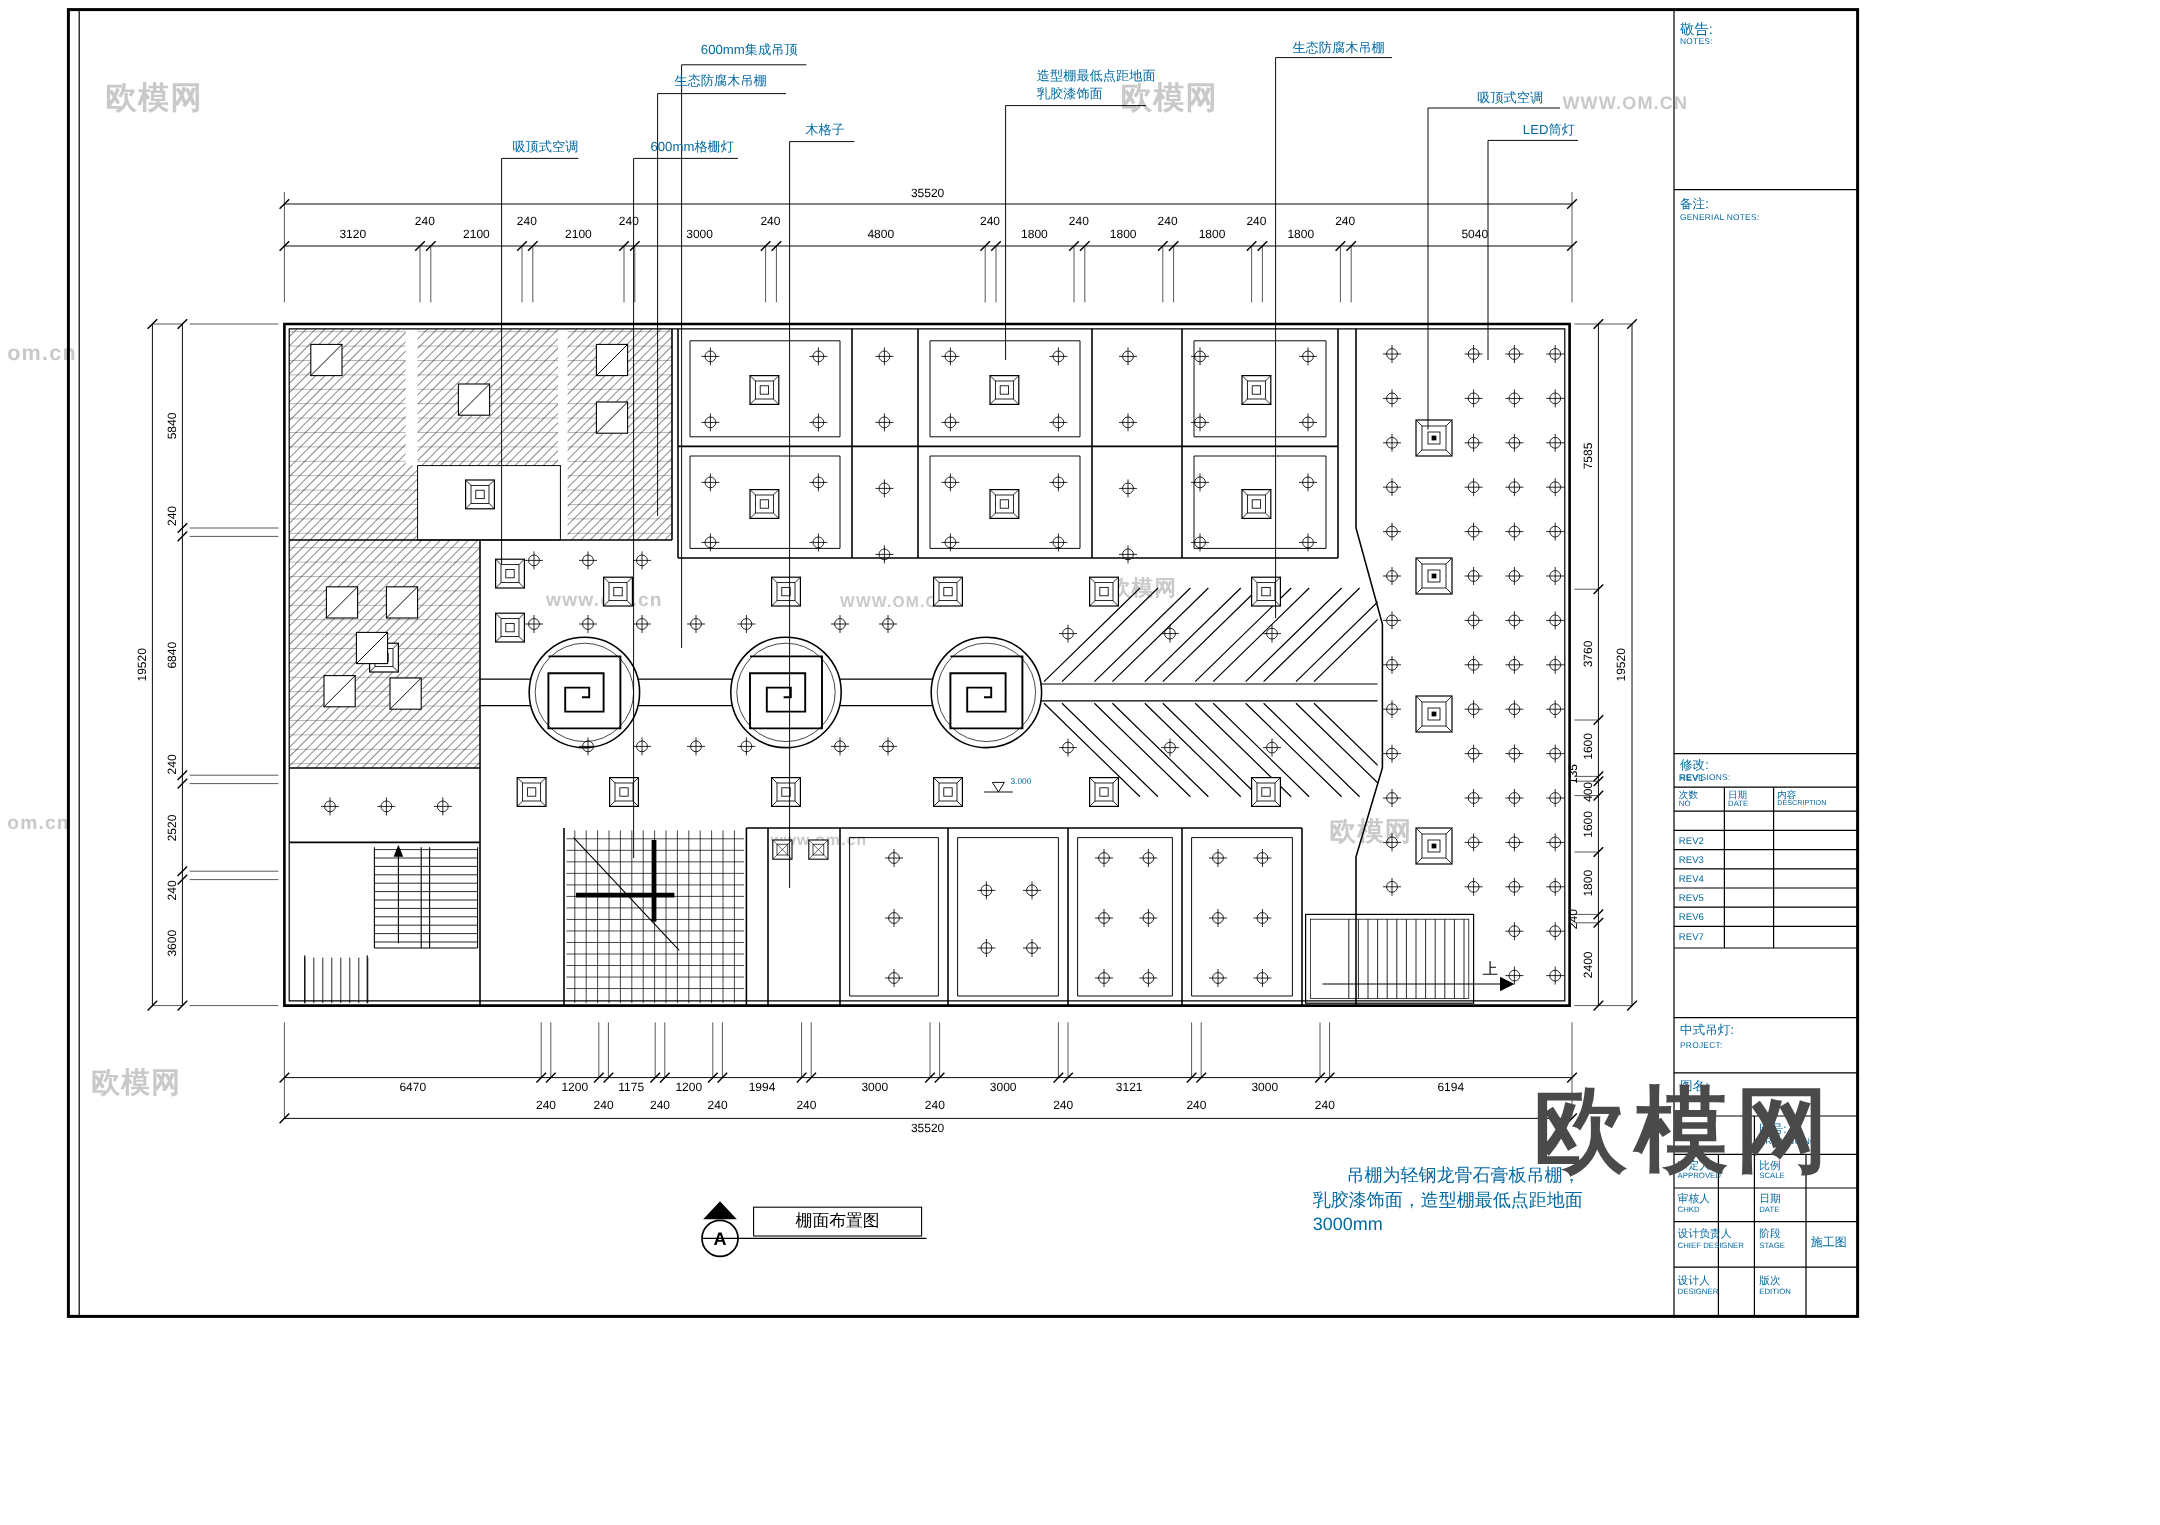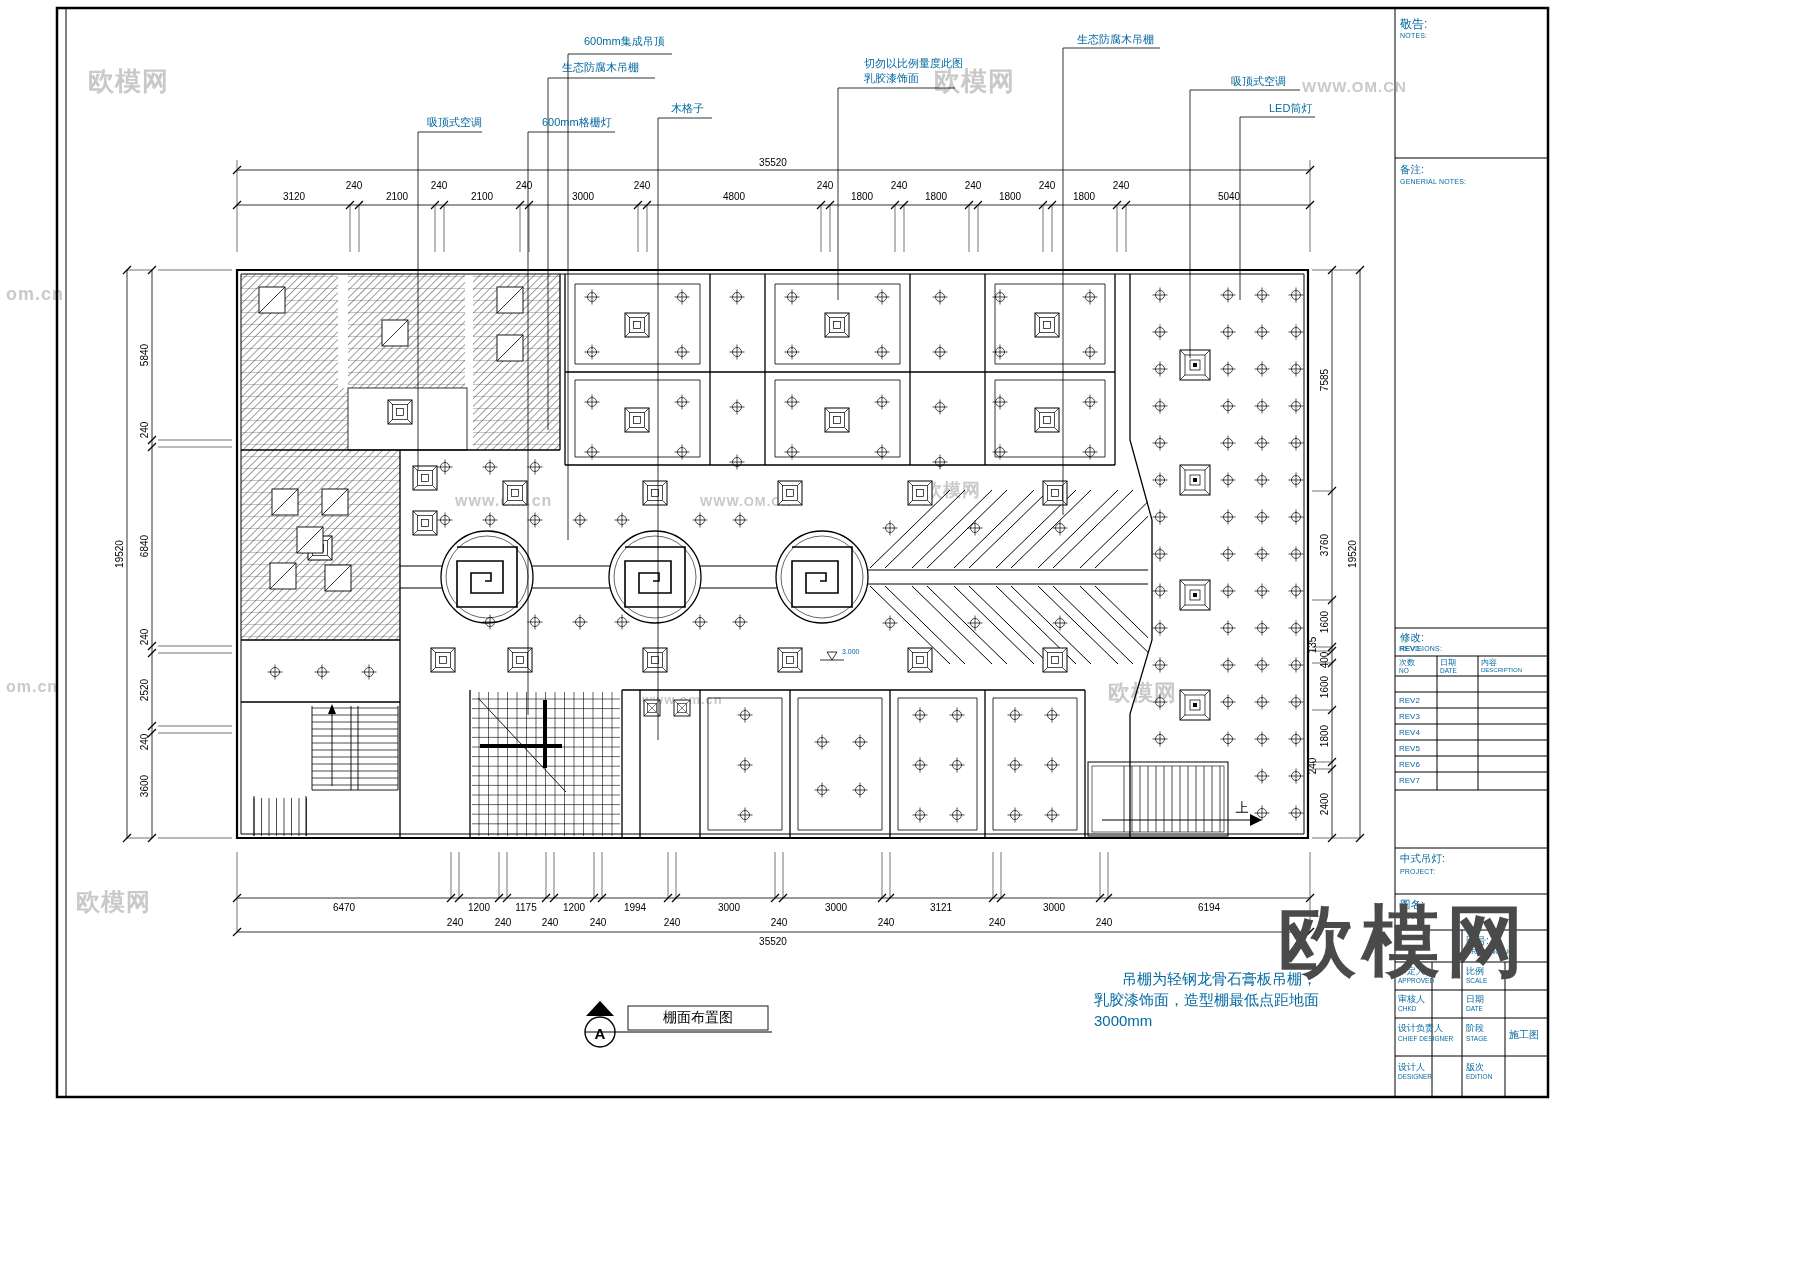--- a/index.html
+++ b/index.html
@@ -400,21 +400,21 @@
       <polygon points="586,1016 614,1016 600,1001" fill="#000"></polygon>
       <rect x="628" y="1006" width="140" height="24" fill="none" stroke="#000" stroke-width="0.9"></rect>
     </g>
   </svg>
 
   <div class="a lbl" style="left:584px;top:34px">600mm集成吊顶</div>
   <div class="a lbl" style="left:562px;top:60px">生态防腐木吊棚</div>
   <div class="a lbl" style="left:542px;top:115px">600mm格栅灯</div>
   <div class="a lbl" style="left:427px;top:115px">吸顶式空调</div>
   <div class="a lbl" style="left:671px;top:101px">木格子</div>
-  <div class="a lbl" style="left:864px;top:56px">切勿以比例量度此图</div>
+  <div class="a lbl" style="left:864px;top:56px">造型棚最低点距地面</div>
   <div class="a lbl" style="left:864px;top:71px">乳胶漆饰面</div>
   <div class="a lbl" style="left:1077px;top:32px">生态防腐木吊棚</div>
   <div class="a lbl" style="left:1231px;top:74px">吸顶式空调</div>
   <div class="a lbl" style="left:1269px;top:101px">LED筒灯</div>
 
   <div class="c" style="left:1242px;top:808px;font-size:13px">上</div>
   <div class="a" style="left:842px;top:648px;font-size:7px">3.000</div>
 
   <div class="c dim" style="left:773px;top:162px">35520</div>
   <div class="c dim" style="left:294px;top:196px">3120</div>

